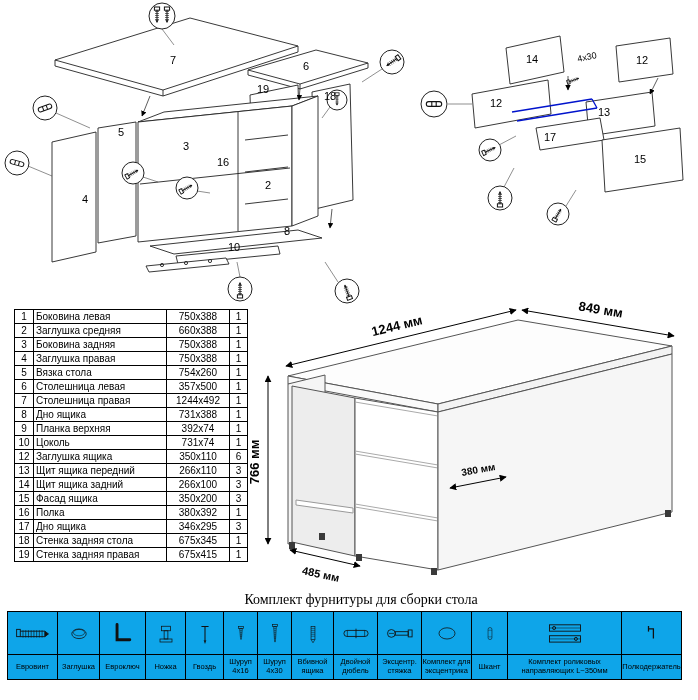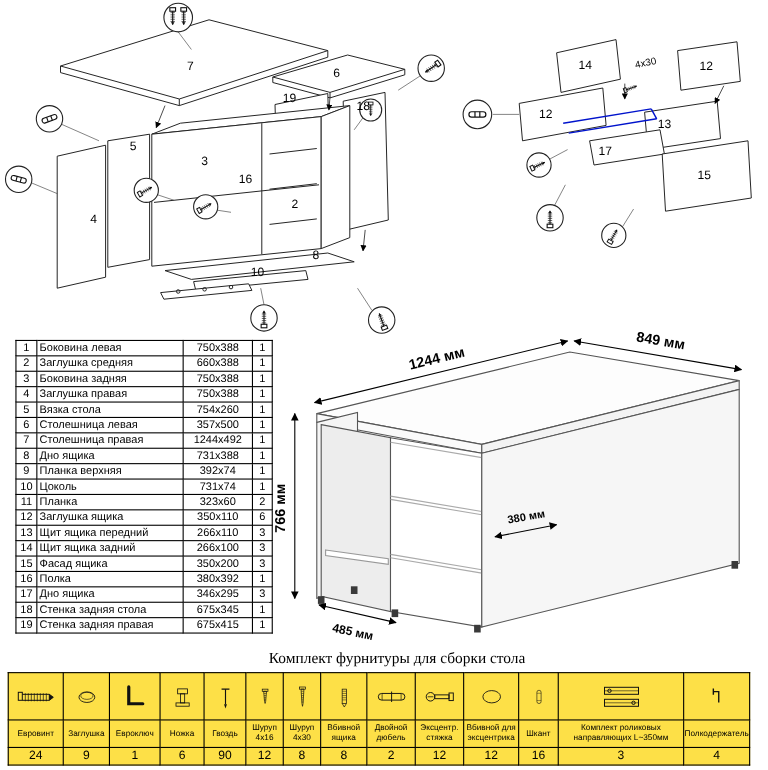--- a/index.html
+++ b/index.html
@@ -17,21 +17,21 @@
   .parts-table{border-collapse:collapse;font-size:10px;background:#fff;}
   .parts-table td{border:1px solid #000;padding:0 2px;height:13px;line-height:13px;white-space:nowrap;}
   .parts-table td.c-n{text-align:center;width:14px;}
   .parts-table td.c-name{width:128px;}
   .parts-table td.c-size{text-align:center;width:58px;}
   .parts-table td.c-qty{text-align:center;width:13px;}
 
   
   .hw-title{position:absolute;left:12px;top:592px;width:698px;text-align:center;
             font-family:"Liberation Serif",serif;font-size:14px;}
-  .hw-table{border-collapse:collapse;table-layout:fixed;width:656px;background:#fde047;}
+  .hw-table{border-collapse:collapse;table-layout:fixed;width:656px;background:#0ea5e9;}
   .hw-table td{border:1px solid #000;text-align:center;vertical-align:middle;padding:0;overflow:hidden;}
   .hw-ic{height:42px;}
   .hw-ic .icw{display:flex;align-items:center;justify-content:center;height:42px;}
   .hw-nm{font-size:7.5px;line-height:1.15;height:24px;padding:1px;word-wrap:break-word;}
   .hw-qt{font-size:11px;height:15px;line-height:15px;}
 </style>
 </head>
 <body>
 
 <svg class="abs" style="left:0;top:0" width="420" height="305" viewBox="0 0 420 305">
@@ -249,26 +249,20 @@
         <td class="c-qty">1</td>
       </tr>
 
       <tr>
         <td class="c-n">10</td>
         <td class="c-name">Цоколь</td>
         <td class="c-size">731x74</td>
         <td class="c-qty">1</td>
       </tr>
 
-      <tr>
-        <td class="c-n">11</td>
-        <td class="c-name">Планка</td>
-        <td class="c-size">323x60</td>
-        <td class="c-qty">2</td>
-      </tr>
 
       <tr>
         <td class="c-n">12</td>
         <td class="c-name">Заглушка ящика</td>
         <td class="c-size">350x110</td>
         <td class="c-qty">6</td>
       </tr>
 
       <tr>
         <td class="c-n">13</td>
@@ -555,52 +549,22 @@
         <td class="hw-nm">Шуруп 4x16</td>
 
         <td class="hw-nm">Шуруп 4x30</td>
 
         <td class="hw-nm">Вбивной ящика</td>
 
         <td class="hw-nm">Двойной дюбель</td>
 
         <td class="hw-nm">Эксцентр. стяжка</td>
 
-        <td class="hw-nm">Вбивной для эксцентрика</td>
+        <td class="hw-nm">Комплект для эксцентрика</td>
 
         <td class="hw-nm">Шкант</td>
 
         <td class="hw-nm">Комплект роликовых направляющих L~350мм</td>
 
         <td class="hw-nm">Полкодержатель</td>
-      </tr>
-    <tr>
-
-        <td class="hw-qt">24</td>
-
-        <td class="hw-qt">9</td>
-
-        <td class="hw-qt">1</td>
-
-        <td class="hw-qt">6</td>
-
-        <td class="hw-qt">90</td>
-
-        <td class="hw-qt">12</td>
-
-        <td class="hw-qt">8</td>
-
-        <td class="hw-qt">8</td>
-
-        <td class="hw-qt">2</td>
-
-        <td class="hw-qt">12</td>
-
-        <td class="hw-qt">12</td>
-
-        <td class="hw-qt">16</td>
-
-        <td class="hw-qt">3</td>
-
-        <td class="hw-qt">4</td>
       </tr>
   </tbody>
 </table>
 
 </body></html>

